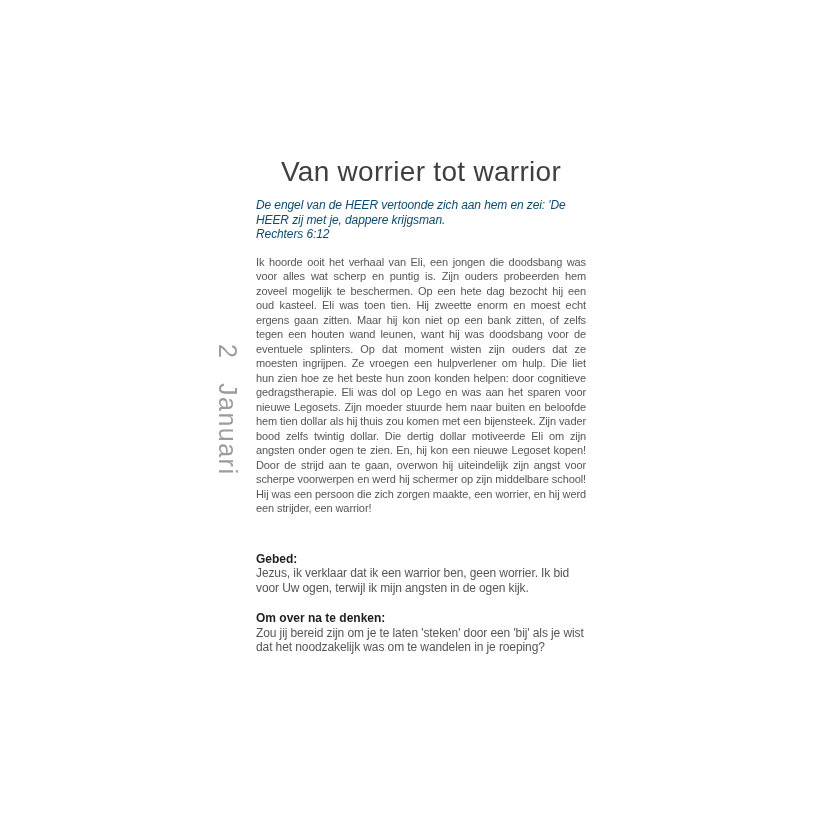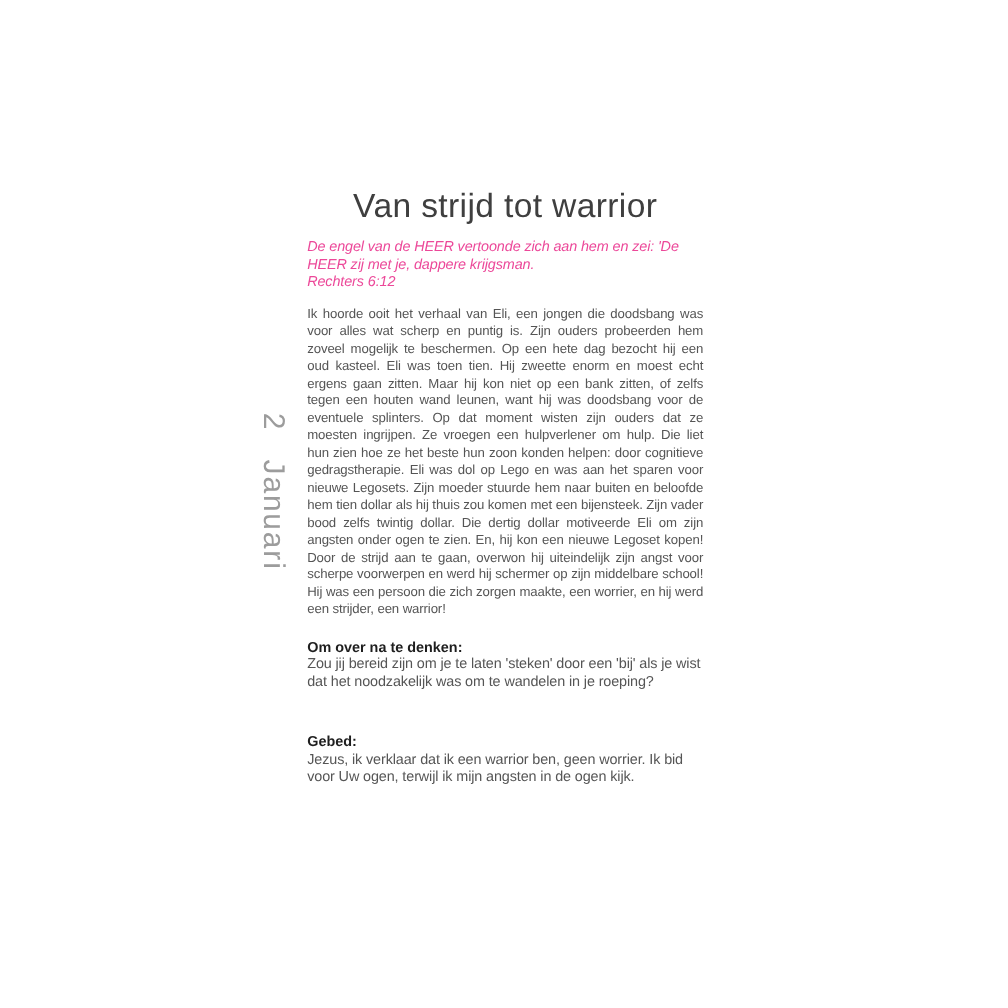--- a/index.html
+++ b/index.html
@@ -43,21 +43,21 @@
     letter-spacing: 0.3px;
     text-align: center;
     color: #3f3f3f;
     white-space: nowrap;
   }
   .scripture {
     font-style: italic;
     font-size: 12px;
     line-height: 14.5px;
     letter-spacing: -0.1px;
-    color: #ec4899;
+    color: #0c4a6e;
   }
   .scripture p {
     margin: 0;
   }
   .body-par {
     margin: 13px 0 0 0;
     font-size: 11px;
     line-height: 14.5px;
     letter-spacing: -0.1px;
     text-align: justify;
@@ -88,35 +88,35 @@
 <body>
 
 <div class="book-page">
 
   <div class="date-sidebar">
     <span>2</span><span class="date-month">Januari</span>
   </div>
 
   <div class="content">
 
-    <h1 class="page-title">Van strijd tot warrior</h1>
+    <h1 class="page-title">Van worrier tot warrior</h1>
 
     <div class="scripture">
       <p>De engel van de HEER vertoonde zich aan hem en zei: 'De HEER zij met je, dappere krijgsman.</p>
       <p>Rechters 6:12</p>
     </div>
 
     <p class="body-par">Ik hoorde ooit het verhaal van Eli, een jongen die doodsbang was voor alles wat scherp en puntig is.  Zijn ouders probeerden hem zoveel mogelijk te beschermen. Op een hete dag bezocht hij een oud kasteel. Eli was toen tien. Hij zweette enorm en moest echt ergens gaan zitten. Maar hij kon niet op een bank zitten, of zelfs tegen een houten wand leunen, want hij was doodsbang voor de eventuele splinters. Op dat moment wisten zijn ouders dat ze moesten ingrijpen. Ze vroegen een hulpverlener om hulp. Die liet hun zien hoe ze het beste hun zoon konden helpen: door cognitieve gedragstherapie. Eli was dol op Lego en was aan het sparen voor nieuwe Legosets. Zijn moeder stuurde hem naar buiten en beloofde hem tien dollar als hij thuis zou komen met een bijensteek. Zijn vader bood zelfs twintig dollar. Die dertig dollar motiveerde Eli om zijn angsten onder ogen te zien. En, hij kon een nieuwe Legoset kopen! Door de strijd aan te gaan, overwon hij uiteindelijk zijn angst voor scherpe voorwerpen en werd hij schermer op zijn middelbare school! Hij was een persoon die zich zorgen maakte, een worrier, en hij werd een strijder, een warrior!</p>
 
 
+    <div class="section first">
+      <p class="section-heading">Gebed:</p>
+      <p class="section-text">Jezus, ik verklaar dat ik een warrior ben, geen worrier. Ik bid voor Uw ogen, terwijl ik mijn angsten in de ogen kijk.</p>
+    </div>
+
     <div class="section">
       <p class="section-heading">Om over na te denken:</p>
       <p class="section-text">Zou jij bereid zijn om je te laten 'steken' door een 'bij' als je wist dat het noodzakelijk was om te wandelen in je roeping?</p>
-    </div>
-
-    <div class="section first">
-      <p class="section-heading">Gebed:</p>
-      <p class="section-text">Jezus, ik verklaar dat ik een warrior ben, geen worrier. Ik bid voor Uw ogen, terwijl ik mijn angsten in de ogen kijk.</p>
     </div>
 
   </div>
 
 </div>
 
 </body></html>

